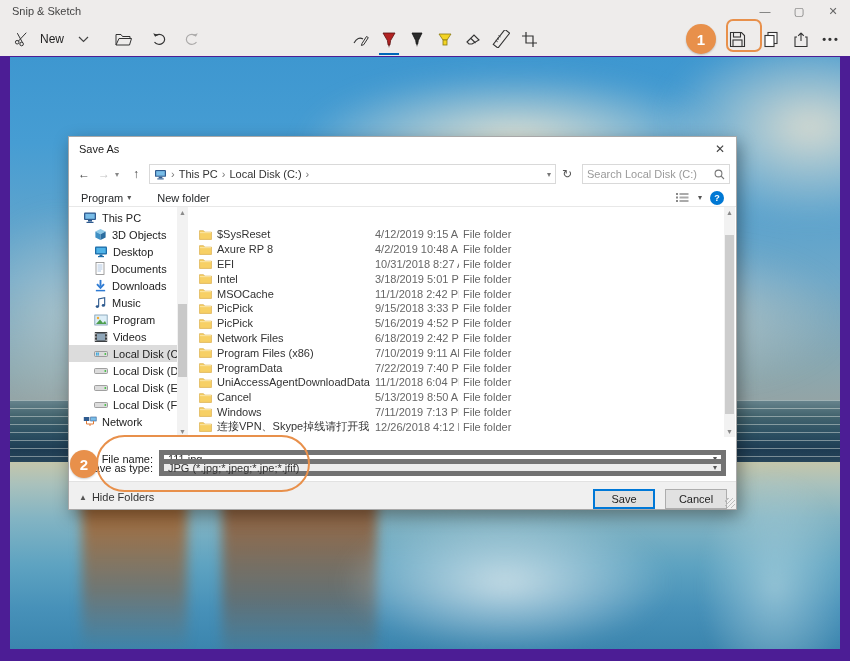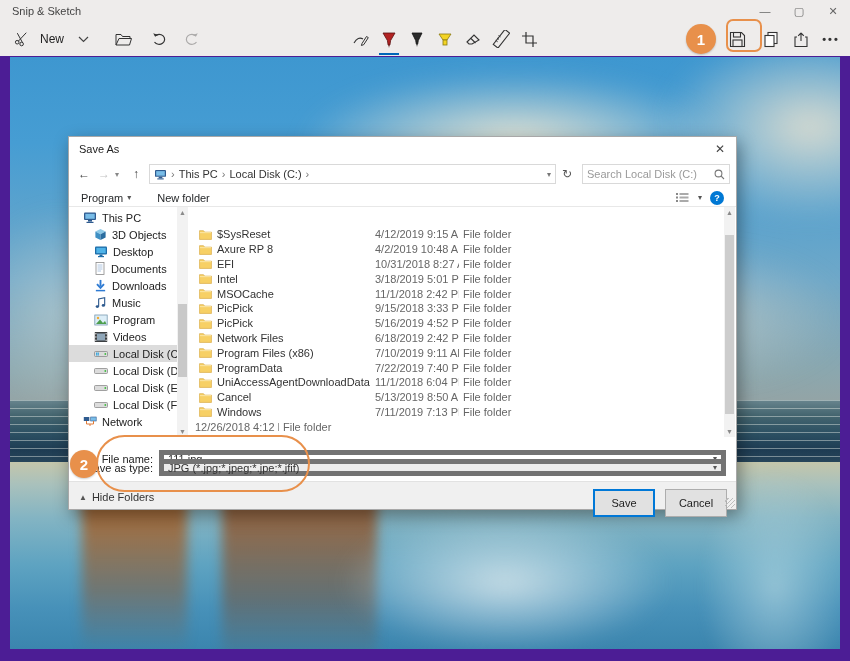--- a/index.html
+++ b/index.html
@@ -96,21 +96,21 @@
   .field-row { position:absolute; left:0; right:10px; height:17px; display:flex; align-items:center; }
   .fr1 { top:11px; } .fr2 { top:20px; }
   .field-label { width:90px; text-align:right; padding-right:6px; color:#222; }
   .field-input { flex:1; height:17px; border:5px solid #737373; display:flex; align-items:center; padding-left:4px; background:#fff; position:relative; }
   .field-input.gray { background:#ececec; }
   .field-chevron { position:absolute; right:4px; font-size:8px; color:#555; }
 
   .dlg-bottom { position:absolute; left:0; top:344px; right:0; bottom:0; background:#f0f0f0; border-top:1px solid #e2e2e2; }
   .hide-folders { position:absolute; left:10px; top:9px; display:flex; align-items:center; gap:5px; color:#333; }
   .hf-caret { font-size:8px; color:#555; }
-  .btn { position:absolute; top:7px; width:62px; height:28px; background:#e1e1e1; display:flex; align-items:center; justify-content:center; color:#222; }
+  .btn { position:absolute; top:7px; width:62px; height:20px; background:#e1e1e1; display:flex; align-items:center; justify-content:center; color:#222; }
   .btn-save { left:524px; border:2px solid #0078d7; }
   .btn-cancel { left:596px; border:1px solid #adadad; }
   .grip { position:absolute; right:1px; bottom:1px; width:10px; height:10px;
           background:repeating-linear-gradient(135deg, transparent 0 2px, #bdbdbd 2px 3px); }
 
   
   .ann { position:absolute; z-index:30; }
   .ann-circle { border-radius:50%; background:#e8904b; color:#fff; font-weight:bold; font-size:15px; display:flex; align-items:center; justify-content:center; box-shadow:0 1px 2px rgba(0,0,0,.2); }
   .ann-1 { left:692px; top:20px; width:30px; height:30px; }
   .ann-2 { left:70px; top:450px; width:28px; height:28px; }
@@ -652,20 +652,29 @@
                       <path d="M0.9 4 h12.2" stroke="#fbe9ae" stroke-width="1"></path>
                     </svg>
                   </span>
                   <span>Windows</span>
                 </span>
                 <span class="cell cell-date">7/11/2019 7:13 PM</span>
                 <span class="cell cell-type">File folder</span>
               </div>
 
               <div class="file-row">
+                <span class="cell cell-name">
+                  <span style="display: inline-flex;">
+                    <svg width="13" height="11" viewBox="0 0 14 12">
+                      <path d="M0.5 1.8 h4.3 l1.3 1.6 h7.4 v8 h-13 z" fill="#f7d065" stroke="#d8a942" stroke-width="0.7"></path>
+                      <path d="M0.9 4 h12.2" stroke="#fbe9ae" stroke-width="1"></path>
+                    </svg>
+                  </span>
+                  <span>连接VPN、Skype掉线请打开我</span>
+                </span>
                 <span class="cell cell-date">12/26/2018 4:12 PM</span>
                 <span class="cell cell-type">File folder</span>
               </div>
             </div>
         </div>
         <div class="list-scroll">
           <span class="scroll-arrow sa-top">▲</span>
           <div class="thumb"></div>
           <span class="scroll-arrow sa-bot">▼</span>
         </div>

